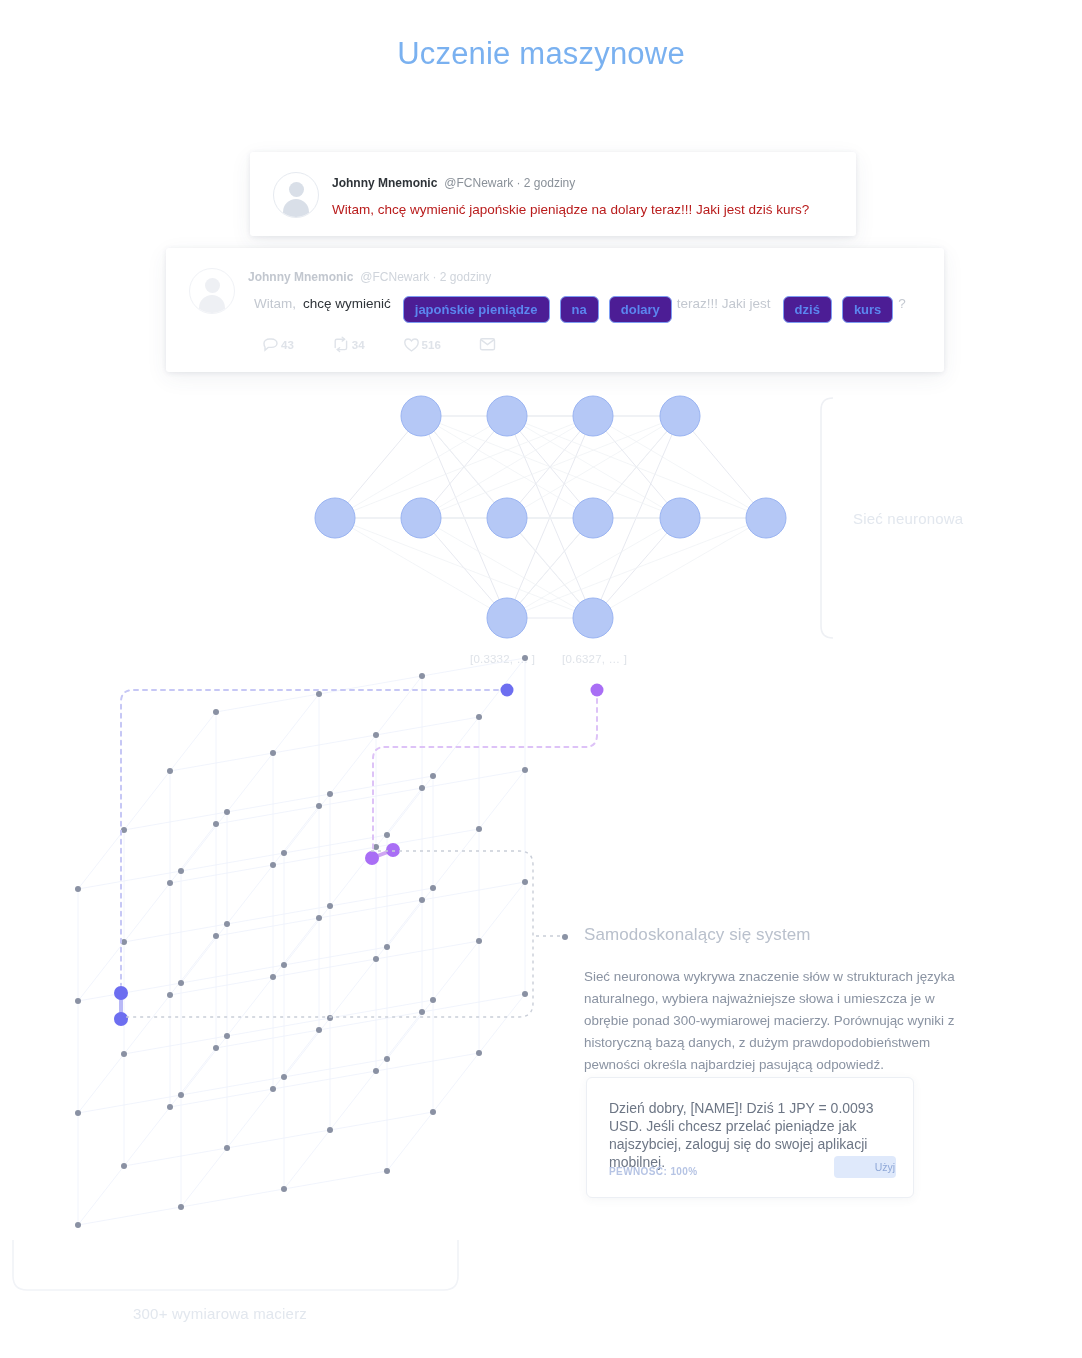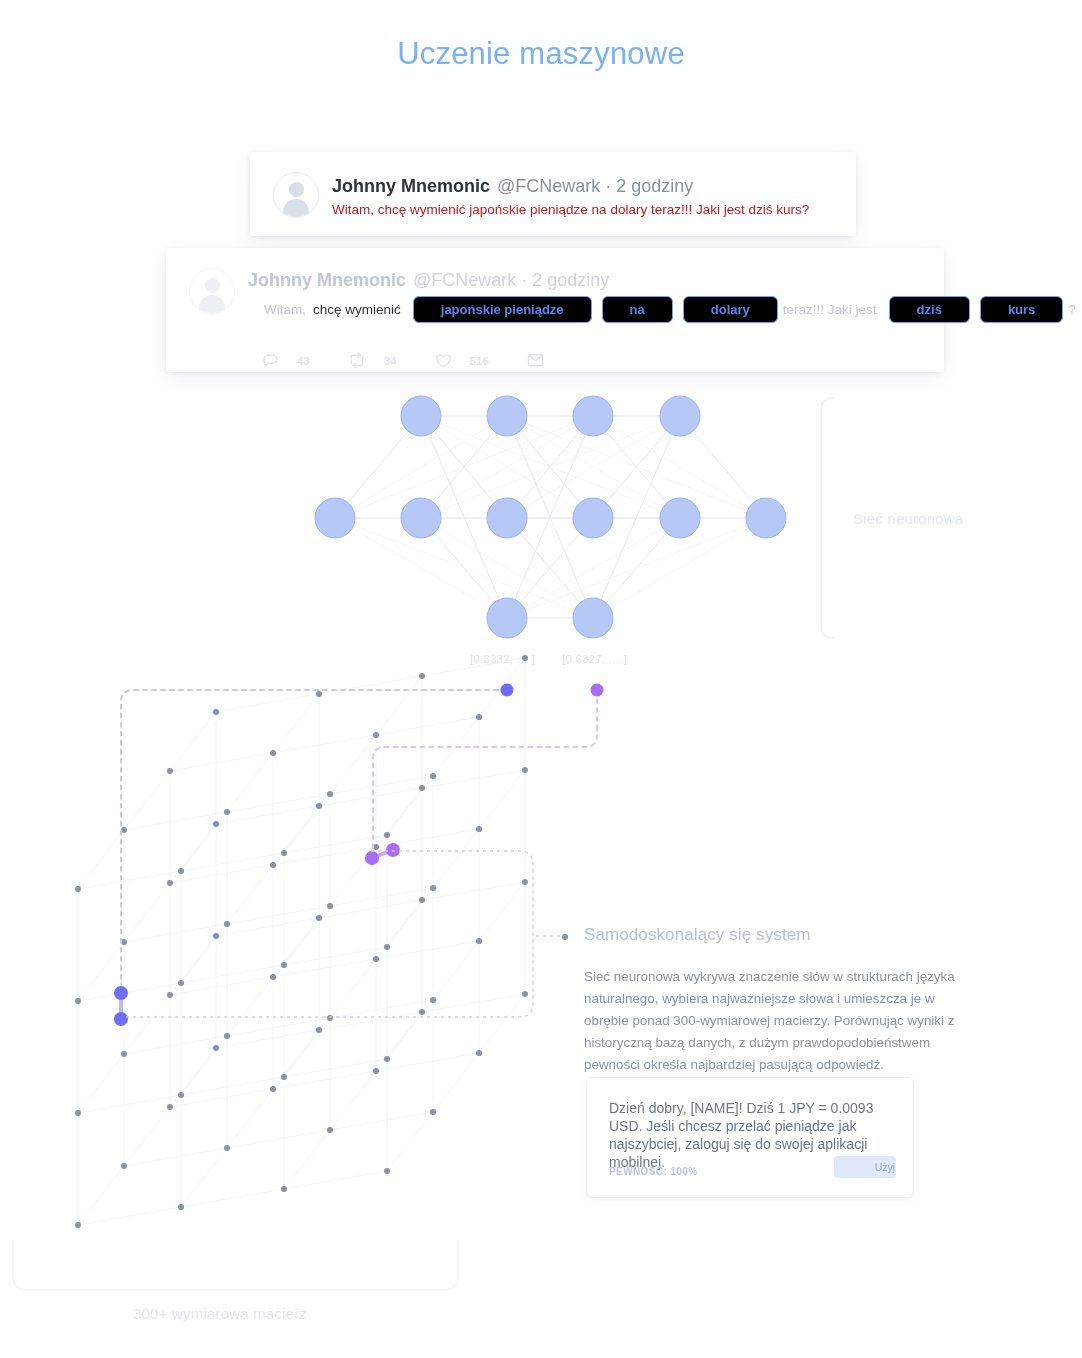--- a/index.html
+++ b/index.html
@@ -39,55 +39,55 @@
     position: absolute; left: 50%; top: 9px; width: 15px; height: 15px;
     margin-left: -7.5px; border-radius: 50%; background: #d9dfe8;
   }
   .avatar .body {
     position: absolute; left: 50%; top: 26px; width: 26px; height: 24px;
     margin-left: -13px; border-radius: 13px 13px 0 0; background: #d9dfe8;
   }
   #tweet-card-2 .avatar { border-color: #f0f2f6; }
   #tweet-card-2 .avatar .head, #tweet-card-2 .avatar .body { background: #eef0f4; }
 
-  .tw-head { position: absolute; left: 82px; top: 24px; font-size: 18px; white-space: nowrap; }
+  .tw-head { position: absolute; left: 82px; top: 24px; font-size: 12px; white-space: nowrap; }
   .tw-name { font-weight: bold; color: #2e3338; }
   .tw-handle { color: #8a9199; margin-left: 7px; }
   .tw-body {
     position: absolute; left: 82px; top: 50px;
     font-size: 13.5px; color: #b91c1c; white-space: nowrap;
   }
   #tweet-card-2 .tw-head { top: 22px; }
   #tweet-card-2 .tw-name { color: #c2c7cf; }
   #tweet-card-2 .tw-handle { color: #cfd4db; }
 
   
   .tokline {
-    position: absolute; left: 98px; top: 48px;
-    display: flex; align-items: center; white-space: nowrap;
+    position: absolute; left: 88px; top: 48px;
+    display: flex; white-space: nowrap;
     font-size: 13.5px;
   }
   .tok-faded { color: #c3c8d0; }
   .tok-plain { color: #2e3338; }
   .chip {
     display: inline-block;
-    border: 1.4px solid #7d9df4; background: #000000;
+    border: 1.4px solid #7d9df4; background: #4c1d95;
     color: #5b86ef; font-weight: bold; font-size: 13px;
-    border-radius: 6px; padding: 6px 27px; line-height: 1;
+    border-radius: 6px; padding: 6px 11px; line-height: 1;
     margin: 0 5px;
   }
   .gap { display: inline-block; width: 7px; }
 
   
   .tw-actions {
     position: absolute; left: 96px; top: 88px;
     display: flex; align-items: center; gap: 38px;
     color: #dfe3e9; font-size: 11.5px; font-weight: bold;
   }
-  .act { display: flex; align-items: center; gap: 18px; margin-top: 16px; }
+  .act { display: flex; align-items: center; gap: 2px; }
   .act svg { display: block; }
   .vec-label {
     position: absolute; font-size: 11.5px; color: #dfe3e9; letter-spacing:.2px;
   }
   #vec-1 { left: 470px; top: 653px; }
   #vec-2 { left: 562px; top: 653px; }
 
   .brace-label {
     position: absolute; font-size: 15px; color: #e2e7ee; letter-spacing: .2px;
   }

